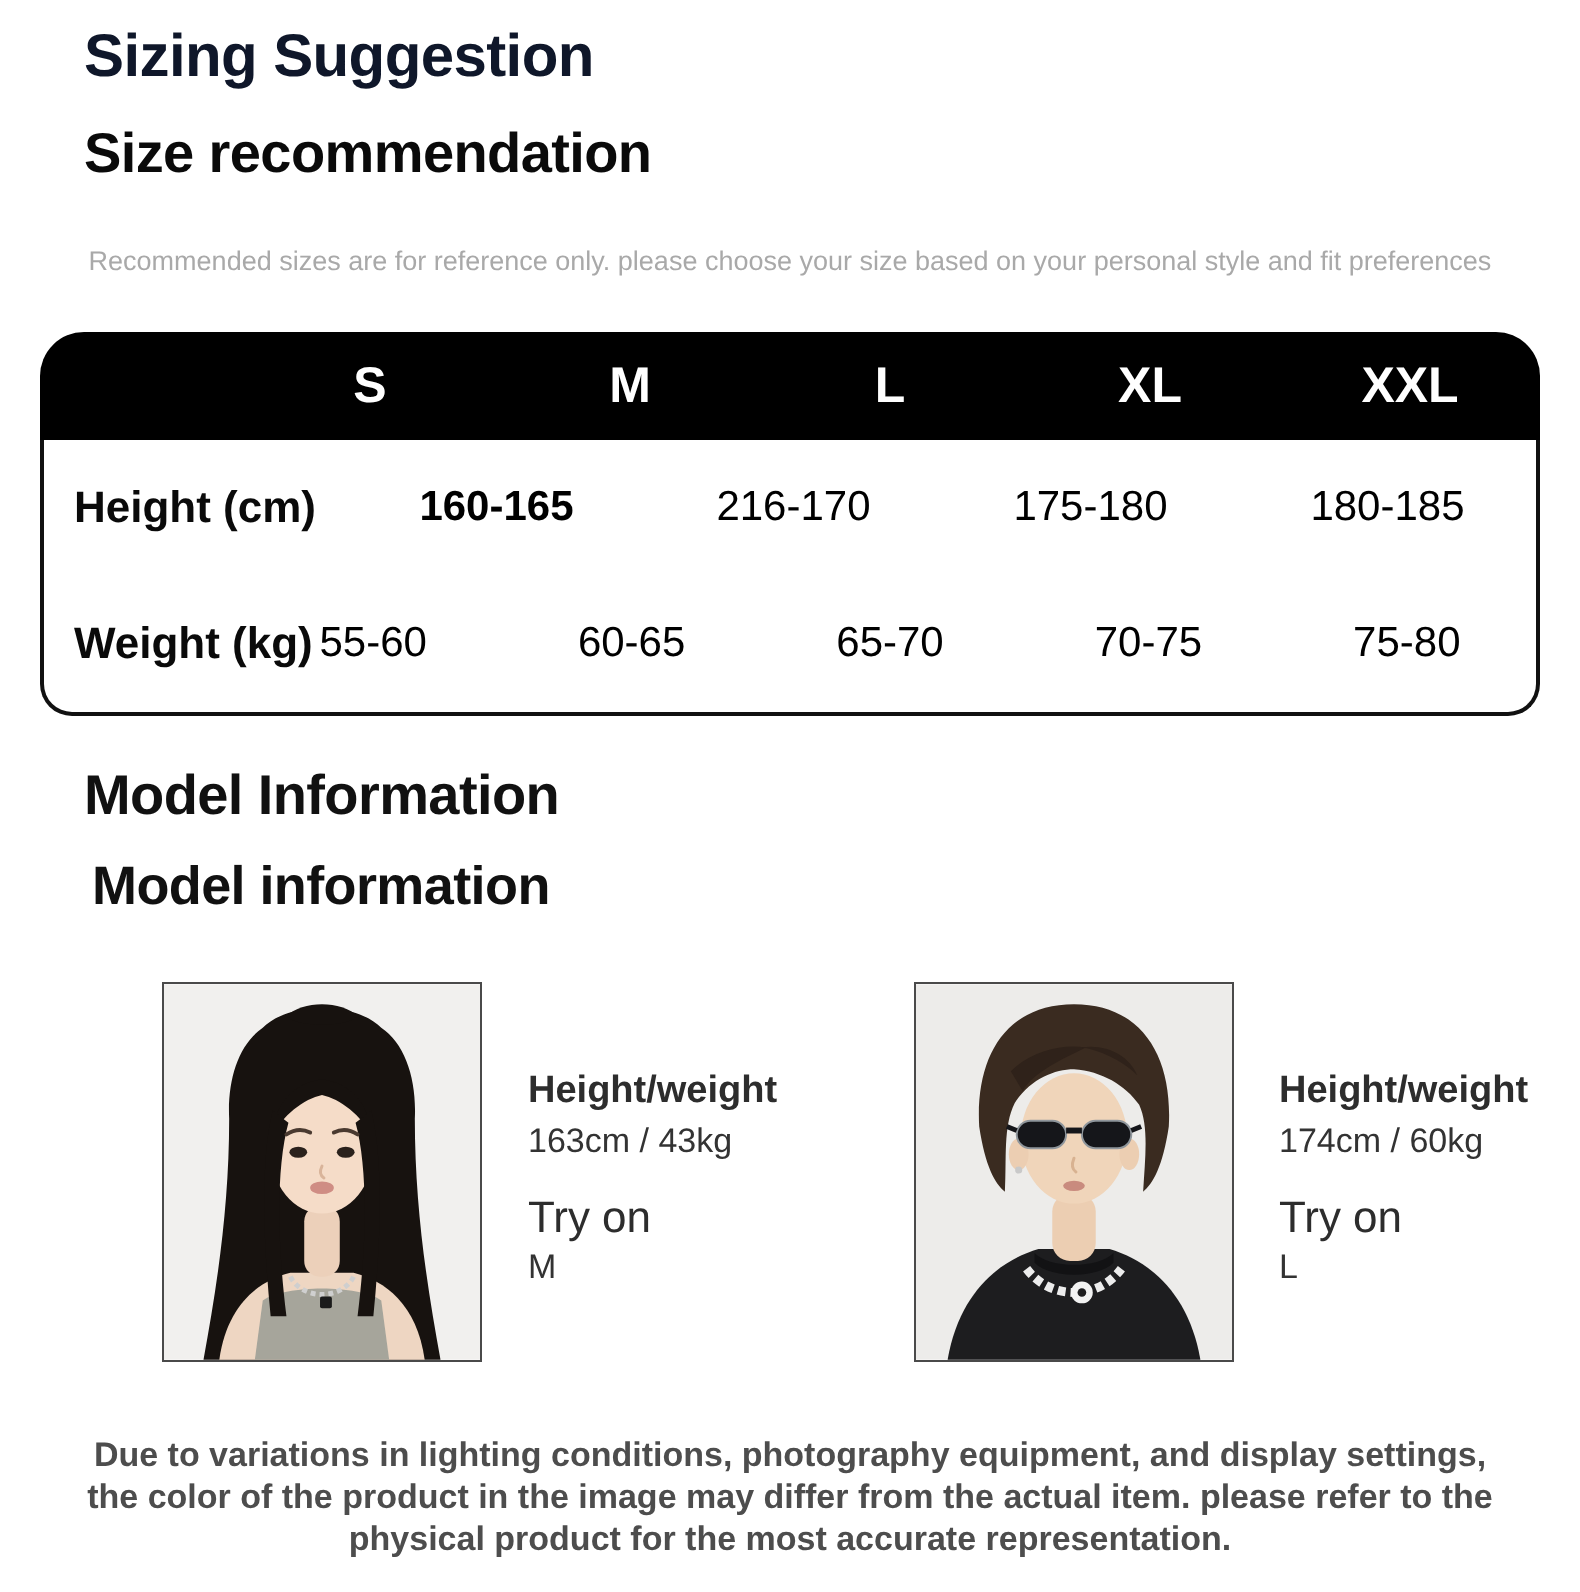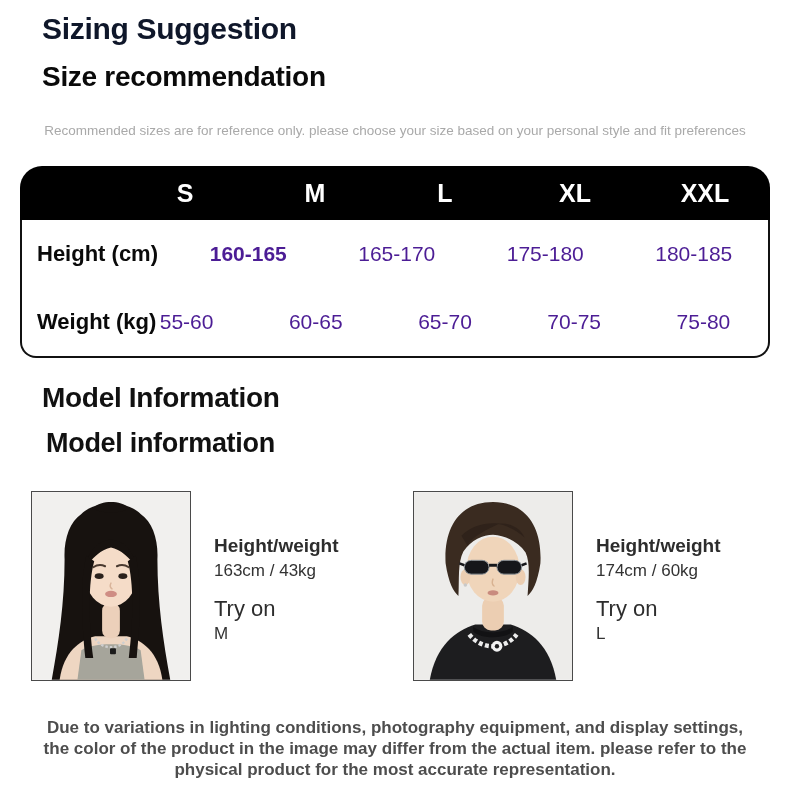--- a/index.html
+++ b/index.html
@@ -14,29 +14,29 @@
   
   .size-table { margin:28px 20px 0 20px; }
   .st-header { display:flex; align-items:center; height:54px; background:#000;
                border-radius:22px 22px 0 0; }
   .st-header .spacer { width:100px; flex:none; }
   .st-header .hcell { flex:1; text-align:center; color:#fff; font-weight:bold; font-size:25px; }
   .st-body { border:2px solid #111; border-top:none; border-radius:0 0 16px 16px; background:#fff; }
   .st-row { display:flex; align-items:center; height:68px; }
   .st-row .rlabel { width:100px; flex:none; padding-left:15px; font-weight:bold;
                     font-size:22px; white-space:nowrap; overflow:visible; color:#0a0a0a; }
-  .st-row .cell { flex:1; text-align:center; font-size:21px; color:#4c1d95; white-space:nowrap; }
+  .st-row .cell { flex:1; text-align:center; font-size:21px; color:#000000; white-space:nowrap; }
   .st-row .cell.bold { font-weight:bold; }
   .st-row .cell.indent-1 { padding-left:52px; }
 
   
   .h-model-1 { margin:24px 0 0 42px; font-size:28px; font-weight:bold; letter-spacing:-0.3px; }
   .h-model-2 { margin:14px 0 0 46px; font-size:27px; font-weight:bold; letter-spacing:-0.3px; }
 
-  .models { display:flex; margin-top:32px; padding-left:31px; }
+  .models { display:flex; margin-top:32px; padding-left:81px; }
   .model-card { display:flex; width:340px; }
   .model-card + .model-card { margin-left:42px; }
   .model-photo { width:160px; height:190px; border:1px solid #4a4a4a; flex:none; }
   .model-photo svg { display:block; width:100%; height:100%; }
   .model-text { padding:44px 0 0 23px; }
   .hw-label { font-size:19px; font-weight:bold; color:#2d2d2d; }
   .hw-value { font-size:17px; color:#333; margin-top:4px; }
   .try-label { font-size:22px; font-weight:normal; color:#2d2d2d; margin-top:15px; }
   .try-value { font-size:17px; color:#333; margin-top:2px; }
 
@@ -57,21 +57,21 @@
     <div class="hcell">S</div>
     <div class="hcell">M</div>
     <div class="hcell">L</div>
     <div class="hcell">XL</div>
     <div class="hcell">XXL</div>
   </div>
   <div class="st-body">
     <div class="st-row">
       <div class="rlabel">Height (cm)</div>
       <div class="cell bold indent-1">160-165</div>
-      <div class="cell">165-170</div>
+      <div class="cell">216-170</div>
       <div class="cell">175-180</div>
       <div class="cell">180-185</div>
     </div>
     <div class="st-row">
       <div class="rlabel">Weight (kg)</div>
       <div class="cell">55-60</div>
       <div class="cell">60-65</div>
       <div class="cell">65-70</div>
       <div class="cell">70-75</div>
       <div class="cell">75-80</div>

